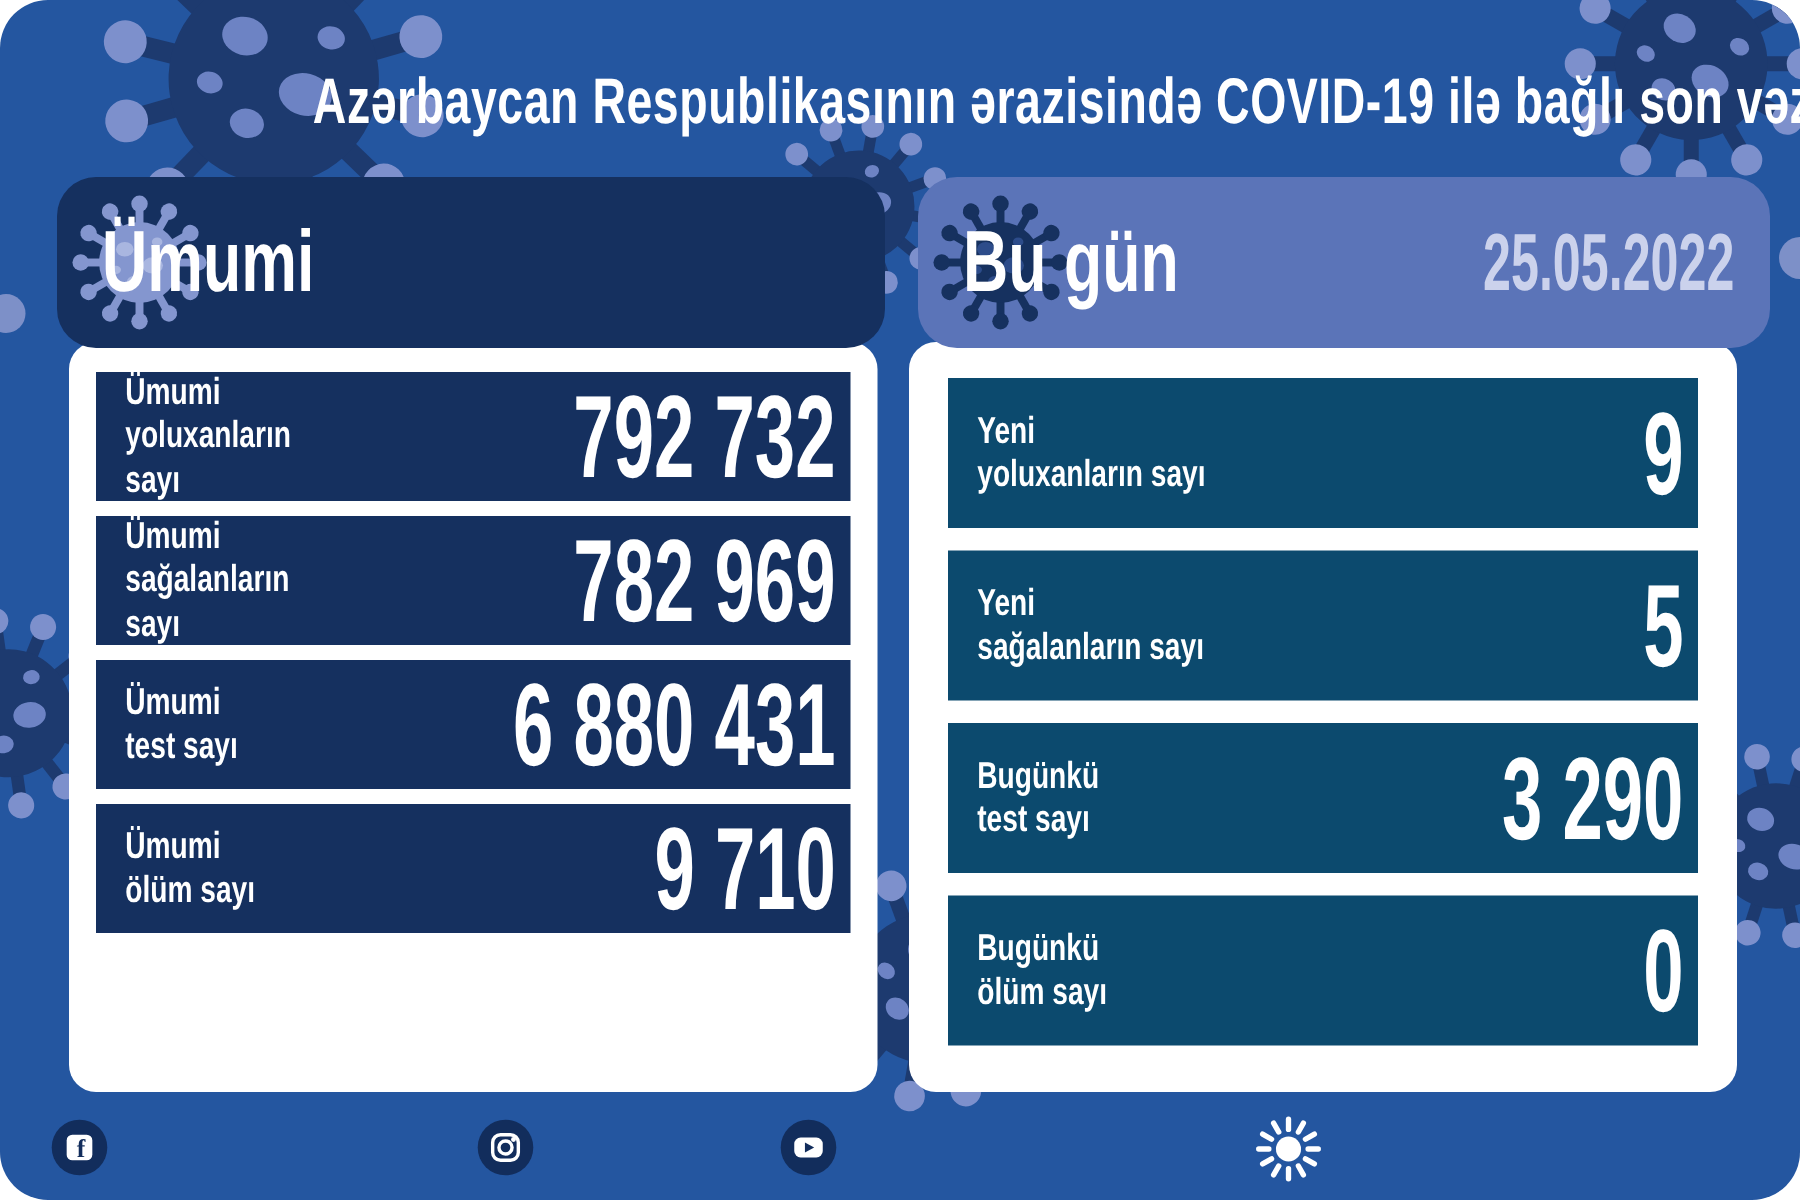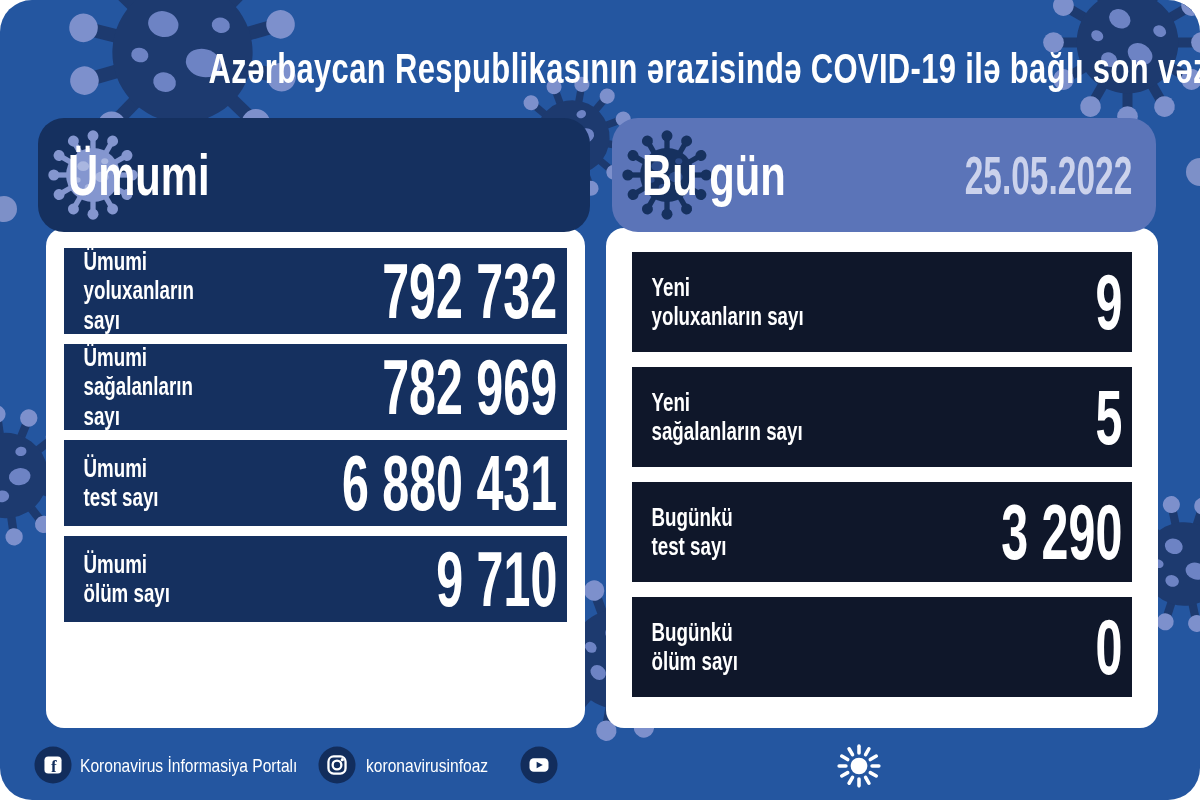--- a/index.html
+++ b/index.html
@@ -4,32 +4,32 @@
 <style>
   html,body{margin:0;padding:0;background:#ffffff;}
   body{width:1200px;height:800px;font-family:"Liberation Sans",sans-serif;}
   .card{position:absolute;left:0;top:0;width:1200px;height:800px;background:#2456a0;border-radius:32px;overflow:hidden;}
   .deco{position:absolute;z-index:0;}
   .dot{position:absolute;border-radius:50%;background:#7d90c8;z-index:0;}
   .title{position:absolute;left:0;top:36px;width:1200px;height:64px;line-height:64px;text-align:center;z-index:3;}
   .title span{display:inline-block;transform:scaleX(0.72);transform-origin:center center;font-size:43px;font-weight:bold;color:#ffffff;white-space:nowrap;letter-spacing:0.5px;}
   .hdr{position:absolute;top:118px;height:114px;border-radius:26px;z-index:2;overflow:hidden;}
   .hdr-left{left:38px;width:552px;background:#15305f;}
-  .hdr-right{left:612px;width:544px;background:#5b74b8;}
+  .hdr-right{left:612px;width:544px;background:#5b74b8;padding-left:24px;}
   .hdr .vicon{position:absolute;left:6px;top:8px;width:98px;height:98px;z-index:1;}
   .hdr .htxt{position:absolute;left:30px;top:0;height:114px;line-height:114px;z-index:2;}
   .hdr .htxt span{display:inline-block;transform:scaleX(0.72);transform-origin:left center;font-size:58px;font-weight:bold;color:#fff;white-space:nowrap;}
   .hdr .hdate{position:absolute;right:24px;top:0;height:114px;line-height:114px;z-index:2;}
   .hdr .hdate span{display:inline-block;transform:scaleX(0.62);transform-origin:right center;font-size:54px;font-weight:bold;color:#cbd2ec;white-space:nowrap;}
   .panel{position:absolute;top:228px;height:500px;background:#ffffff;border-radius:18px;z-index:1;box-sizing:border-box;}
   .panel-left{left:46px;width:539px;padding:20px 18px 0 18px;}
   .panel-right{left:606px;width:552px;padding:24px 26px 0 26px;}
   .row{display:flex;justify-content:space-between;align-items:center;width:100%;box-sizing:border-box;}
   .panel-left .row{height:86px;margin-bottom:10px;background:#15305f;}
-  .panel-right .row{height:100px;margin-bottom:15px;background:#0f172a;}
+  .panel-right .row{height:100px;margin-bottom:15px;background:#0c4a6e;}
   .rlabel{display:inline-block;padding-left:26px;white-space:pre-line;transform:scaleX(0.75);transform-origin:left center;font-size:25px;line-height:1.18;font-weight:bold;color:#fff;}
   .rvalue{display:inline-block;padding-right:16px;transform:scaleX(0.62);transform-origin:right center;font-size:78px;font-weight:bold;color:#fff;white-space:nowrap;}
   .footer{position:absolute;left:0;top:732px;width:1200px;height:68px;z-index:3;}
   .soc{position:absolute;top:14px;width:38px;height:38px;}
   .slabel{position:absolute;top:0;height:68px;line-height:68px;}
   .slabel span{display:inline-block;transform:scaleX(0.82);transform-origin:left center;font-size:19px;color:#ffffff;white-space:nowrap;}
   .brandicon{position:absolute;left:836px;top:11px;width:46px;height:46px;}
   .brand{position:absolute;left:890px;top:0;height:68px;line-height:68px;}
   .brand .bmain{display:inline-block;transform:scaleX(0.82);transform-origin:left center;font-size:42px;font-weight:bold;color:#fff;white-space:nowrap;}
   .brand .bsup{display:inline-block;transform:scaleX(0.85) translateY(-16px);transform-origin:left center;font-size:20px;font-weight:bold;color:#fff;margin-left:2px;}
@@ -181,29 +181,27 @@
       <span class="rvalue">0</span>
     </div>
   </div>
 
   <div class="footer">
     <svg class="soc" style="left:34px" viewBox="0 0 40 40">
       <circle cx="20" cy="20" r="19.5" fill="#122d5c"></circle>
       <rect x="11" y="11" width="18" height="18" rx="4" fill="#ffffff"></rect>
       <text x="21" y="27" text-anchor="middle" font-size="18" font-weight="bold" font-family="Liberation Serif, serif" fill="#122d5c">f</text>
     </svg>
-    <div class="slabel" style="left:80px"><span>Koronavirus İnformasiya Portalı</span></div>
 
     <svg class="soc" style="left:318px" viewBox="0 0 40 40">
       <circle cx="20" cy="20" r="19.5" fill="#122d5c"></circle>
       <rect x="11" y="11" width="18" height="18" rx="5.5" fill="none" stroke="#ffffff" stroke-width="2.4"></rect>
       <circle cx="20" cy="20" r="4.6" fill="none" stroke="#ffffff" stroke-width="2.4"></circle>
       <circle cx="25.6" cy="14.4" r="1.7" fill="#ffffff"></circle>
     </svg>
-    <div class="slabel" style="left:366px"><span>koronavirusinfoaz</span></div>
 
     <svg class="soc" style="left:520px" viewBox="0 0 40 40">
       <circle cx="20" cy="20" r="19.5" fill="#122d5c"></circle>
       <rect x="10" y="13" width="20" height="14" rx="4.5" fill="#ffffff"></rect>
       <path d="M17.5 16.5 L24 20 L17.5 23.5 Z" fill="#122d5c"></path>
     </svg>
 
     <svg class="brandicon" viewBox="0 0 44 44">
       <g stroke="#ffffff" stroke-width="3.4" stroke-linecap="round">
         <line x1="34.5" y1="22" x2="41" y2="22"></line>

